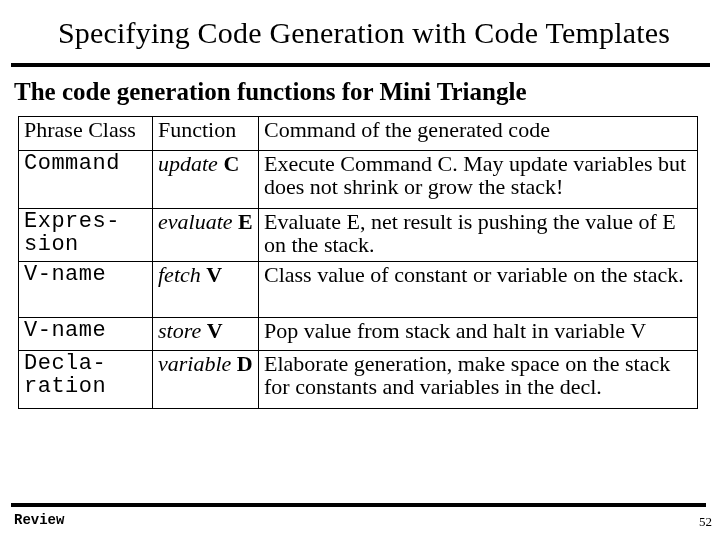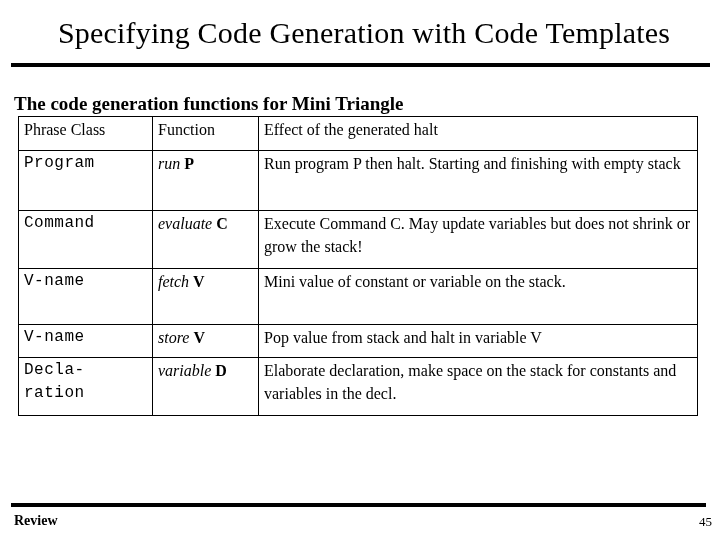--- a/index.html
+++ b/index.html
@@ -37,42 +37,42 @@
     top: 63px;
     width: 699px;
     height: 4px;
     background: #000000;
   }
 
   
   #subtitle {
     position: absolute;
     left: 14px;
-    top: 92px;
+    top: 80px;
     font-family: "Liberation Serif", "DejaVu Serif", serif;
     font-weight: bold;
-    font-size: 19px;
+    font-size: 25px;
     line-height: 23px;
     white-space: nowrap;
   }
 
   
   #functions-table {
     position: absolute;
     left: 18px;
     top: 116px;
     width: 679px;
     border-collapse: collapse;
     table-layout: fixed;
   }
   #functions-table td {
     border: 1px solid #000000;
     vertical-align: top;
     padding: 1px 4px 2px 5px;
-    font-size: 16px;
+    font-size: 22px;
     line-height: 23px;
   }
   
   col.c-phrase   { width: 134px; }
   col.c-function { width: 106px; }
   col.c-effect   { width: 439px; }
 
   
   tr.header-row td {
     font-size: 18px;
@@ -123,21 +123,21 @@
     left: 11px;
     top: 503px;
     width: 695px;
     height: 4px;
     background: #000000;
   }
   #footer-left {
     position: absolute;
     left: 14px;
     top: 512px;
-    font-family: Liberation Serif, serif;
+    font-family: Liberation Mono, monospace;
     font-weight: bold;
     font-size: 14px;
     line-height: 17px;
   }
   #footer-right {
     position: absolute;
     right: 8px;
     top: 514px;
     font-family: "Liberation Serif", "DejaVu Serif", serif;
     font-size: 13px;
@@ -156,52 +156,53 @@
 <table id="functions-table">
   <colgroup>
     <col class="c-phrase">
     <col class="c-function">
     <col class="c-effect">
   </colgroup>
   <tbody>
     <tr class="header-row">
       <td class="hdr">Phrase Class</td>
       <td class="hdr">Function</td>
-      <td class="hdr">Effect of the generated halt</td>
-    </tr>
-
-    <tr class="r0">
-      <td class="phrase">Program</td>
-      <td class="function"><span>run</span> <span class="arg">P</span></td>
-      <td class="effect">Run program P then halt. Starting and finishing with empty stack</td>
-    </tr>
+      <td class="hdr">Command of the generated code</td>
+    </tr>
+
 
     <tr class="r1">
       <td class="phrase">Command</td>
-      <td class="function"><span>evaluate</span> <span class="arg">C</span></td>
+      <td class="function"><span>update</span> <span class="arg">C</span></td>
       <td class="effect">Execute Command C. May update variables but does not shrink or grow the stack!</td>
     </tr>
 
+    <tr class="r2">
+      <td class="phrase">Expres-
+sion</td>
+      <td class="function"><span>evaluate</span> <span class="arg">E</span></td>
+      <td class="effect">Evaluate E, net result is pushing the value of E on the stack.</td>
+    </tr>
 
     <tr class="r3">
       <td class="phrase">V-name</td>
       <td class="function"><span>fetch</span> <span class="arg">V</span></td>
-      <td class="effect">Mini value of constant or variable on the stack.</td>
+      <td class="effect">Class value of constant or variable on the stack.</td>
     </tr>
 
     <tr class="r4">
       <td class="phrase">V-name</td>
       <td class="function"><span>store</span> <span class="arg">V</span></td>
       <td class="effect">Pop value from stack and halt in variable V</td>
     </tr>
 
     <tr class="r5">
       <td class="phrase">Decla-
 ration</td>
       <td class="function"><span>variable</span> <span class="arg">D</span></td>
-      <td class="effect">Elaborate declaration, make space on the stack for constants and variables in the decl.</td>
+      <td class="effect">Elaborate generation, make space on the stack for constants and variables in the decl.</td>
     </tr>
   </tbody>
 </table>
 
 <div id="footer-rule"></div>
 <div id="footer-left">Review</div>
-<div id="footer-right">45</div>
+<div id="footer-right">52</div>
 
 </body></html>

